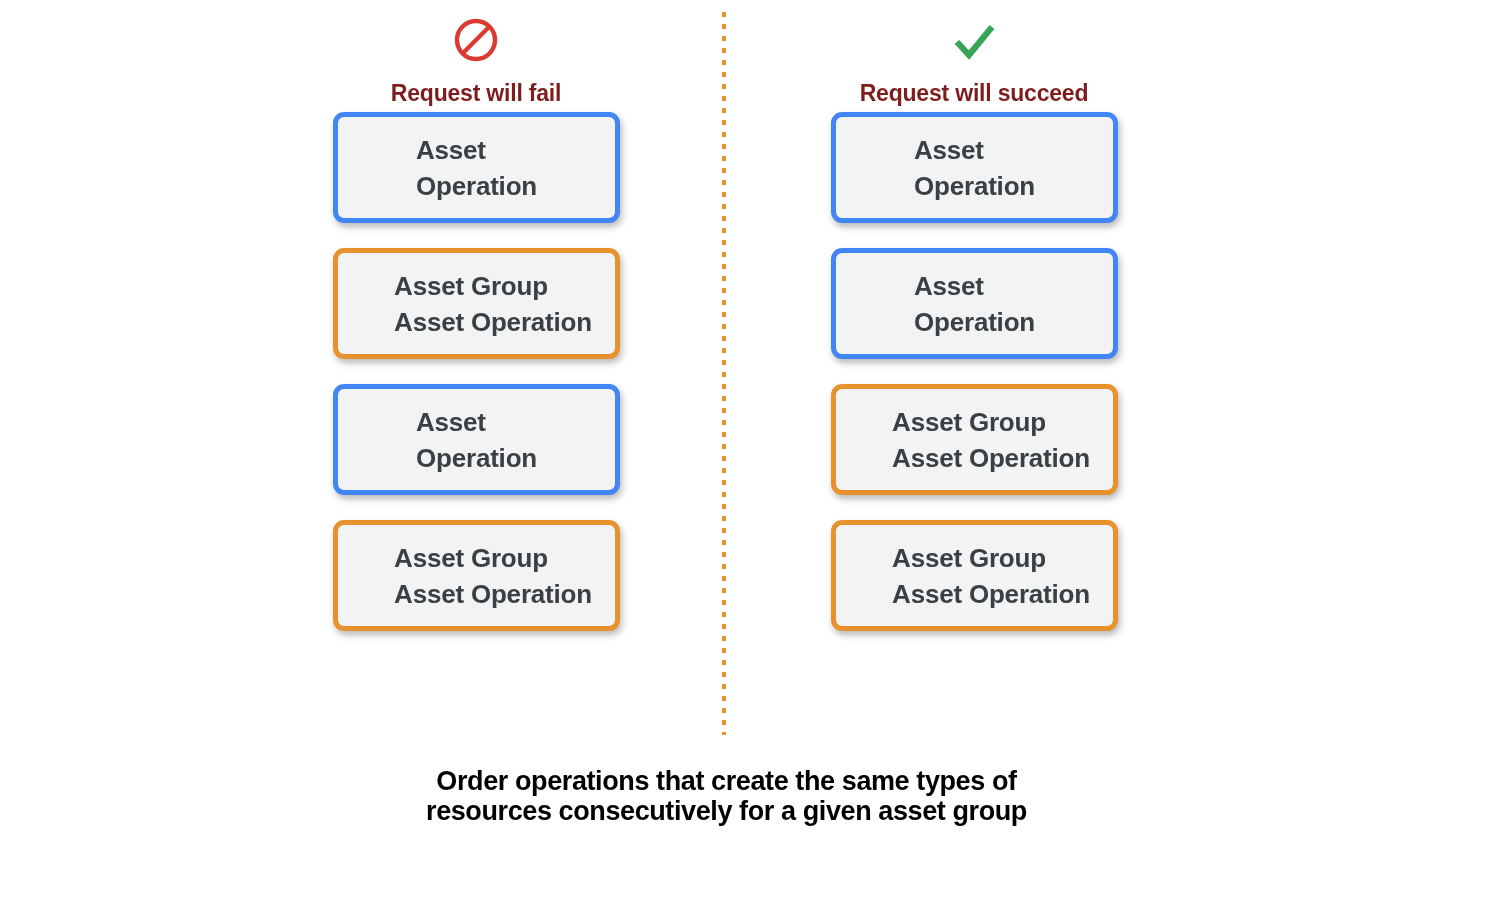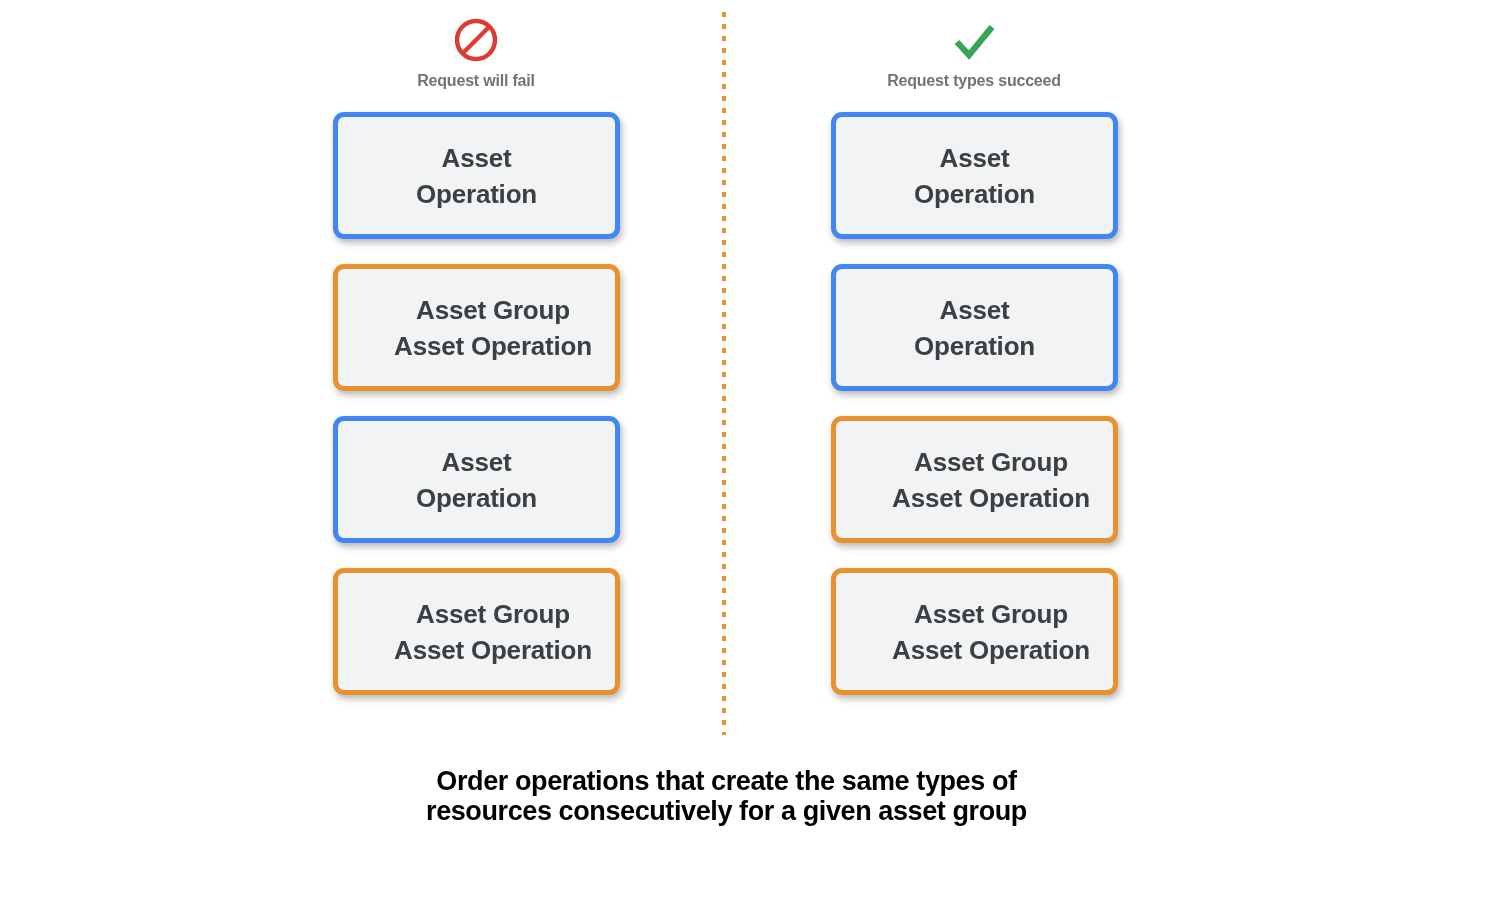--- a/index.html
+++ b/index.html
@@ -51,49 +51,49 @@
     text-align: center;
   }
   .head-icon {
     display: block;
     margin: 0 auto;
     height: 48px;
     width: 48px;
   }
   .head-label {
     display: block;
-    margin-top: 2px;
-    font-size: 16px;
+    margin-top: 14px;
+    font-size: 23px;
     font-weight: bold;
-    color: #737373;
+    color: #7f1d1d;
     letter-spacing: -0.2px;
     line-height: 30px;
     white-space: nowrap;
   }
 
   
   .card-stack {
     position: absolute;
     top: 112px;
     left: 7px;
     width: 287px;
   }
   .card {
     box-sizing: border-box;
     width: 287px;
-    height: 127px;
+    height: 111px;
     margin-bottom: 25px;
     background: #F1F3F4;
     border: 5px solid #15803d;
     border-radius: 11px;
     box-shadow: 2px 4px 7px rgba(0,0,0,0.28);
     display: flex;
     align-items: center;
     justify-content: center;
-    text-align: center;
+    text-align: left;
   }
   .card.blue   { border-color: #4285F4; }
   .card.orange { border-color: #E8912D; padding-left: 33px; }
 
   .card-text {
     font-size: 26px;
     font-weight: bold;
     line-height: 36px;
     color: #3C4043;
     letter-spacing: -0.2px;
@@ -150,21 +150,21 @@
 Asset Operation</span>
       </div>
     </div>
   </div>
 
   <div class="column right">
     <div class="col-head">
       <svg class="head-icon" viewBox="0 0 48 48">
         <polyline points="7,26 19,39 42,11" fill="none" stroke="#37A457" stroke-width="6.2" stroke-linecap="butt" stroke-linejoin="miter"></polyline>
       </svg>
-      <span class="head-label">Request types succeed</span>
+      <span class="head-label">Request will succeed</span>
     </div>
 
     <div class="card-stack">
       <div class="card blue">
         <span class="card-text">Asset
 Operation</span>
       </div>
       <div class="card blue">
         <span class="card-text">Asset
 Operation</span>

